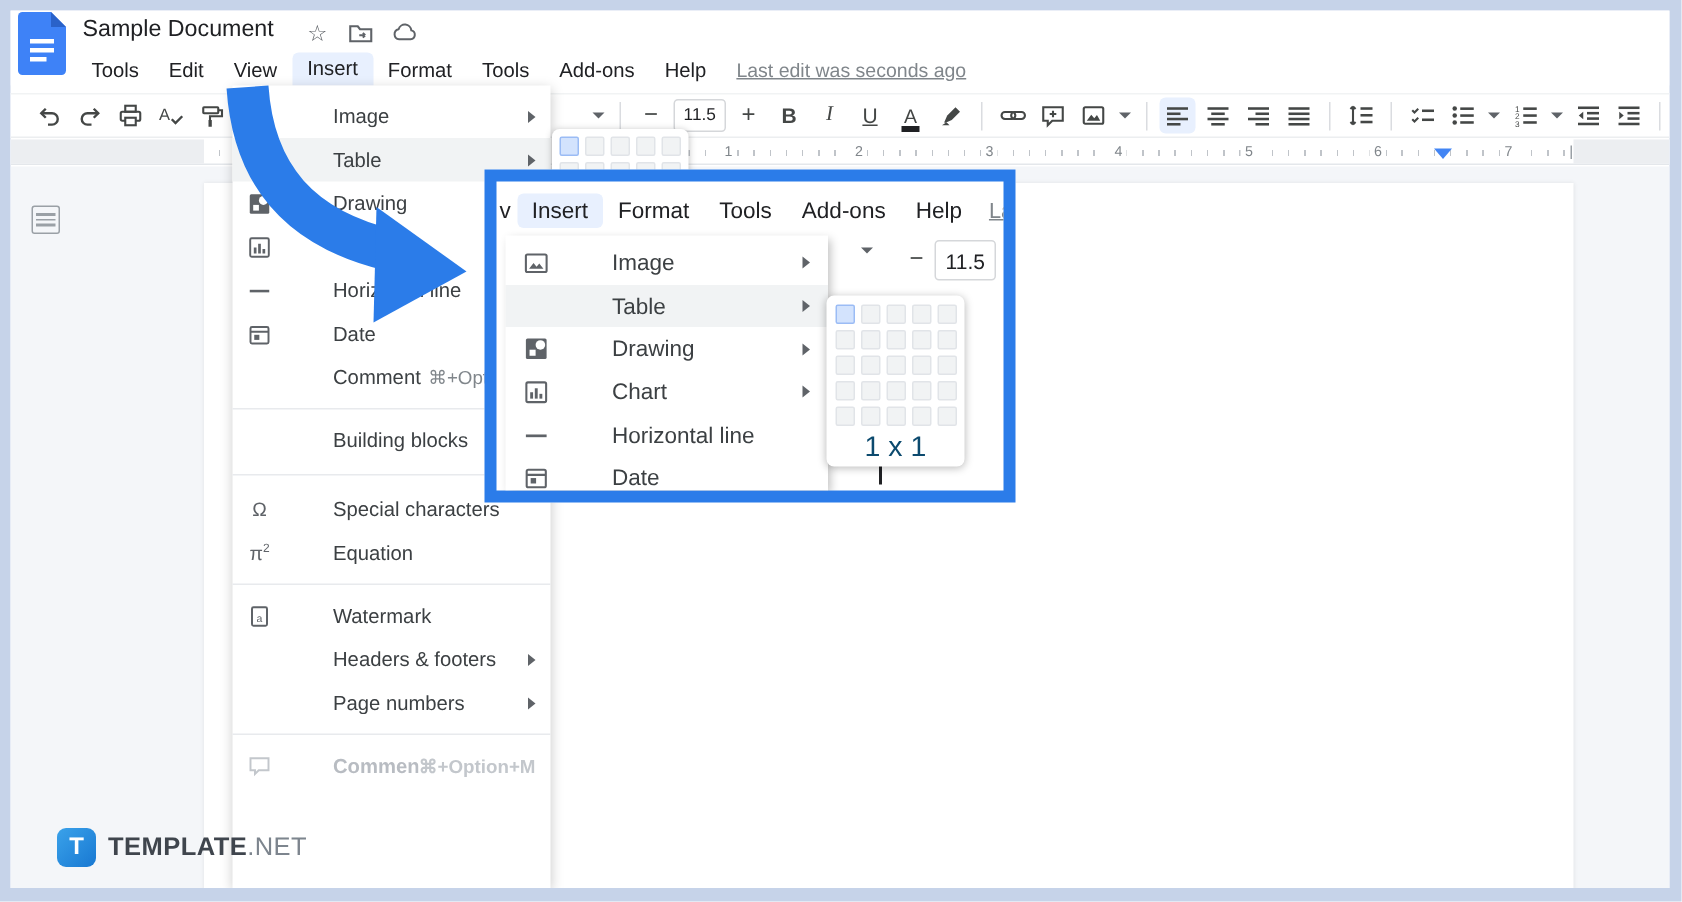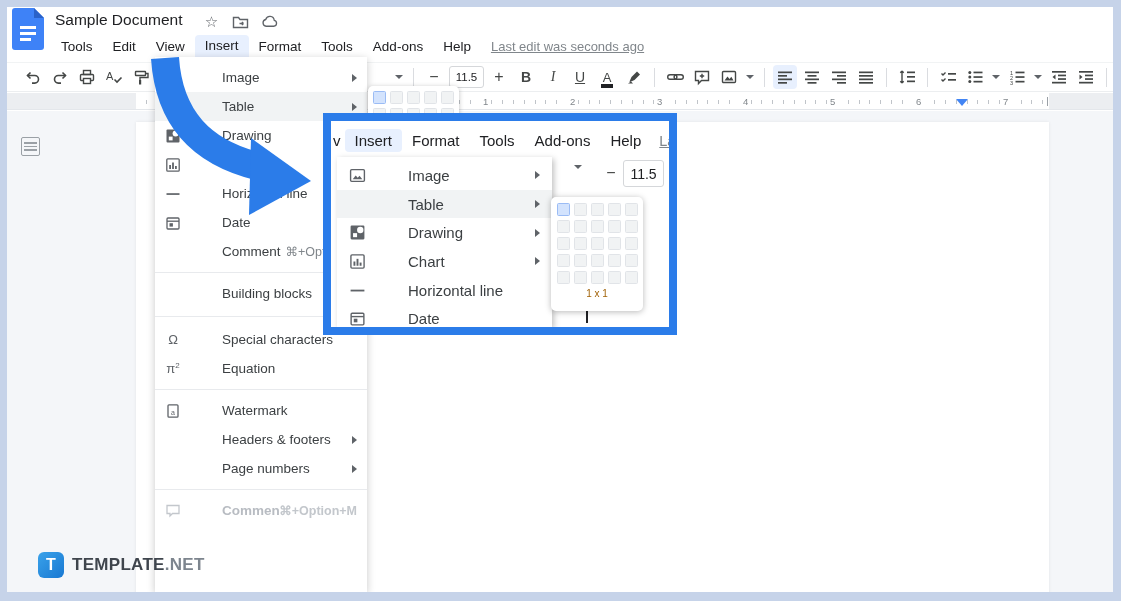--- a/index.html
+++ b/index.html
@@ -86,28 +86,28 @@
   .co-lastedit { margin-left:8px; font-size:14.5px; color:#80868b; text-decoration:underline; }
   .co-partial { padding:3px 4px 3px 0; }
   .co-menu { position:absolute; left:6px; top:36px; width:215px; bottom:0; background:#fff; box-shadow:2px 2px 6px rgba(0,0,0,.25); padding-top:4px; }
   .co-mrow { height:28.7px; display:flex; align-items:center; font-size:15px; color:#3c4043; padding-right:12px; }
   .co-mrow.hover { background:#f1f3f4; }
   .co-mrow .mi { flex:0 0 40px; width:40px; }
   .co-caret { position:absolute; left:243px; top:48px; }
   .co-minus { position:absolute; left:270px; top:40px; width:20px; height:24px; display:flex; align-items:center; justify-content:center; font-size:16px; color:#444746; }
   .co-sizebox { position:absolute; left:292px; top:39px; width:41px; height:27px; border:1px solid #d5d7da; border-radius:3px; display:flex; align-items:center; justify-content:center; font-size:14px; color:#202124; background:#fff; }
   .co-picker { position:absolute; left:220px; top:76px; width:92px; height:114px; background:#fff; border-radius:5px; box-shadow:0 1px 6px rgba(0,0,0,.28); padding:6px 6px 2px 6px; z-index:2; }
-  .co-grid-label { text-align:center; font-size:10px; color:#a16207; margin-top:4px; }
+  .co-grid-label { text-align:center; font-size:19px; color:#0c4a6e; margin-top:4px; }
   .co-cursor { position:absolute; left:255px; top:185px; width:1.8px; height:17px; background:#202124; }
 
   
   .watermark { position:absolute; left:31px; top:545px; display:flex; align-items:center; gap:8px; z-index:9; }
   .wm-badge { width:26px; height:26px; border-radius:6px; background:linear-gradient(135deg,#3aa2ea,#1878d2); color:#fff; font-weight:bold; font-size:16px; display:flex; align-items:center; justify-content:center; }
   .wm-name { font-size:17px; font-weight:bold; color:#3f454d; letter-spacing:.3px; }
-  .wm-tld { font-size:17px; font-weight:bold; color:#7d858e; letter-spacing:.3px; }
+  .wm-tld { font-size:17px; font-weight:normal; color:#7d858e; letter-spacing:.3px; }
 </style>
 </head>
 <body>
 
 <div class="app">
 
   <div class="topbar">
     <svg class="docs-logo" viewBox="0 0 32 42">
       <path d="M3 0 h19 l10 10 v29 a3 3 0 0 1 -3 3 H3 a3 3 0 0 1 -3 -3 V3 a3 3 0 0 1 3 -3 z" fill="#3e82f7"></path>
       <path d="M22 0 l10 10 h-10 z" fill="#2a62c9"></path>

